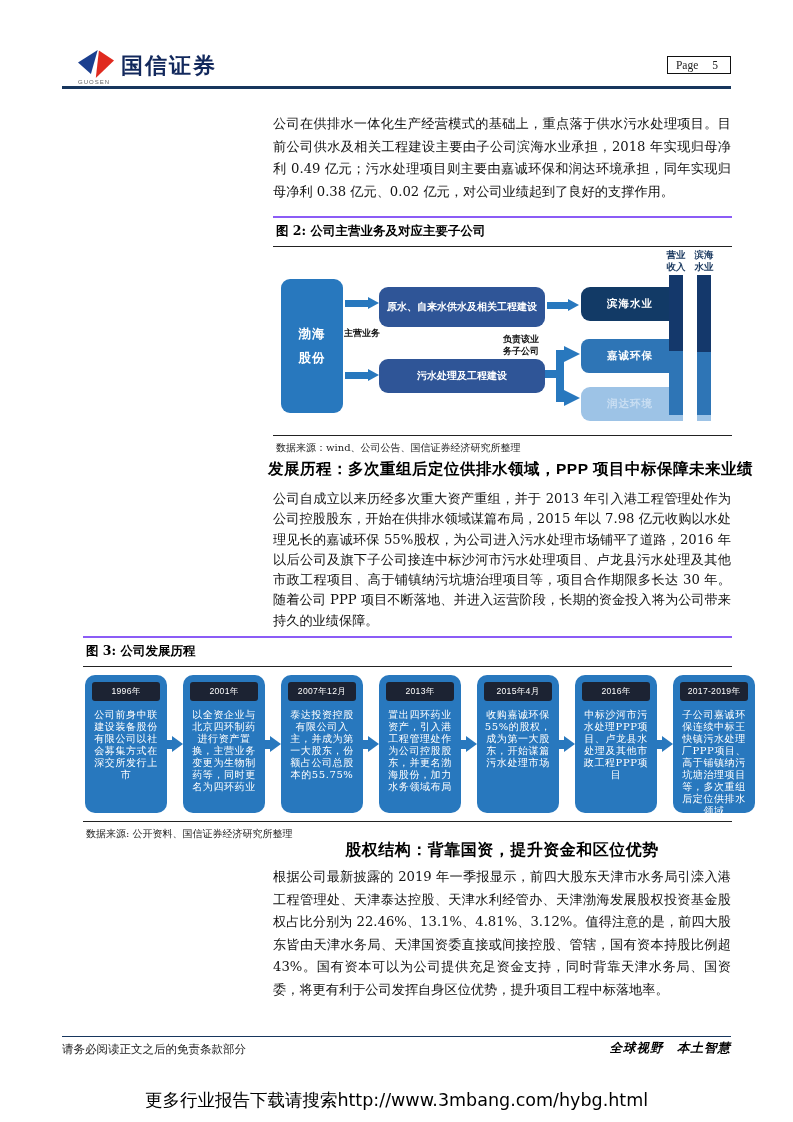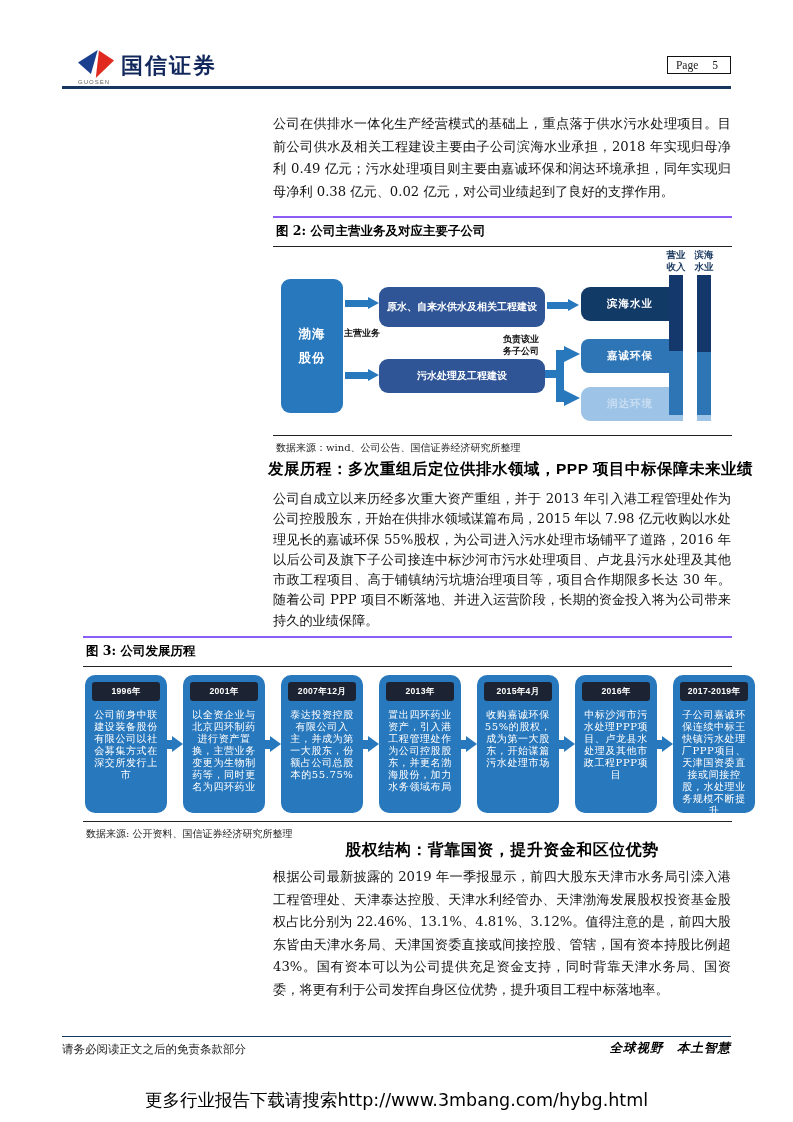--- a/index.html
+++ b/index.html
@@ -57,21 +57,21 @@
   .f2-barlbl{position:absolute;top:0;width:26px;font-size:9.5px;font-weight:bold;color:#17365d;
              line-height:11.5px;text-align:center;word-break:break-all;
              font-family:"Liberation Sans",sans-serif;}
   .fork{position:absolute;left:272px;top:95px;}
 
   
   .t-row{display:flex;align-items:center;margin:8px 0 8px;padding:0 2px;}
   .t-col{width:82px;height:138px;background:#2878be;border-radius:10px;box-sizing:border-box;
          padding:7px 7px;flex:0 0 auto;}
   .t-badge{background:#1c2333;border-radius:3px;height:19px;display:flex;align-items:center;
-           justify-content:center;color:#fff;font-size:8.6px;font-weight:bold;
+           justify-content:center;color:#fff;font-size:8.6px;font-weight:normal;
            font-family:"Liberation Sans",sans-serif;letter-spacing:.3px;}
   .t-text{margin-top:8px;color:#fff;font-size:10px;line-height:12px;text-align:center;
           letter-spacing:.6px;}
   .t-arrow{flex:1;display:flex;align-items:center;justify-content:center;}
   .t-arrow .tip{width:0;height:0;border-left:11px solid #2878be;border-top:8px solid transparent;
                 border-bottom:8px solid transparent;}
   .t-arrow .bar{width:5px;height:9px;background:#2878be;}
 
   
   .foot-rule{position:absolute;left:62px;right:62px;top:1036px;height:1.4px;background:#17365d;}
@@ -212,21 +212,21 @@
       <div class="t-col">
         <div class="t-badge">2016年</div>
         <div class="t-text">中标沙河市污水处理PPP项目、卢龙县水处理及其他市政工程PPP项目</div>
       </div>
       <div class="t-arrow">
           <div class="bar"></div>
           <div class="tip"></div>
         </div>
       <div class="t-col">
         <div class="t-badge">2017-2019年</div>
-        <div class="t-text">子公司嘉诚环保连续中标王快镇污水处理厂PPP项目、天津国资委直接或间接控股，水处理业务规模不断提升</div>
+        <div class="t-text">子公司嘉诚环保连续中标王快镇污水处理厂PPP项目、高于铺镇纳污坑塘治理项目等，多次重组后定位供排水领域</div>
       </div>
     </div>
 
     <div class="fig-src">数据来源: 公开资料、国信证券经济研究所整理</div>
   </div>
 
   <div class="h2" style="top:840px;">股权结构：背靠国资，提升资金和区位优势</div>
 
   <div class="para" style="top:866px;">根据公司最新披露的 2019 年一季报显示，前四大股东天津市水务局引滦入港工程管理处、天津泰达控股、天津水利经管办、天津渤海发展股权投资基金股权占比分别为 22.46%、13.1%、4.81%、3.12%。值得注意的是，前四大股东皆由天津水务局、天津国资委直接或间接控股、管辖，国有资本持股比例超 43%。国有资本可以为公司提供充足资金支持，同时背靠天津水务局、国资委，将更有利于公司发挥自身区位优势，提升项目工程中标落地率。</div>
 

